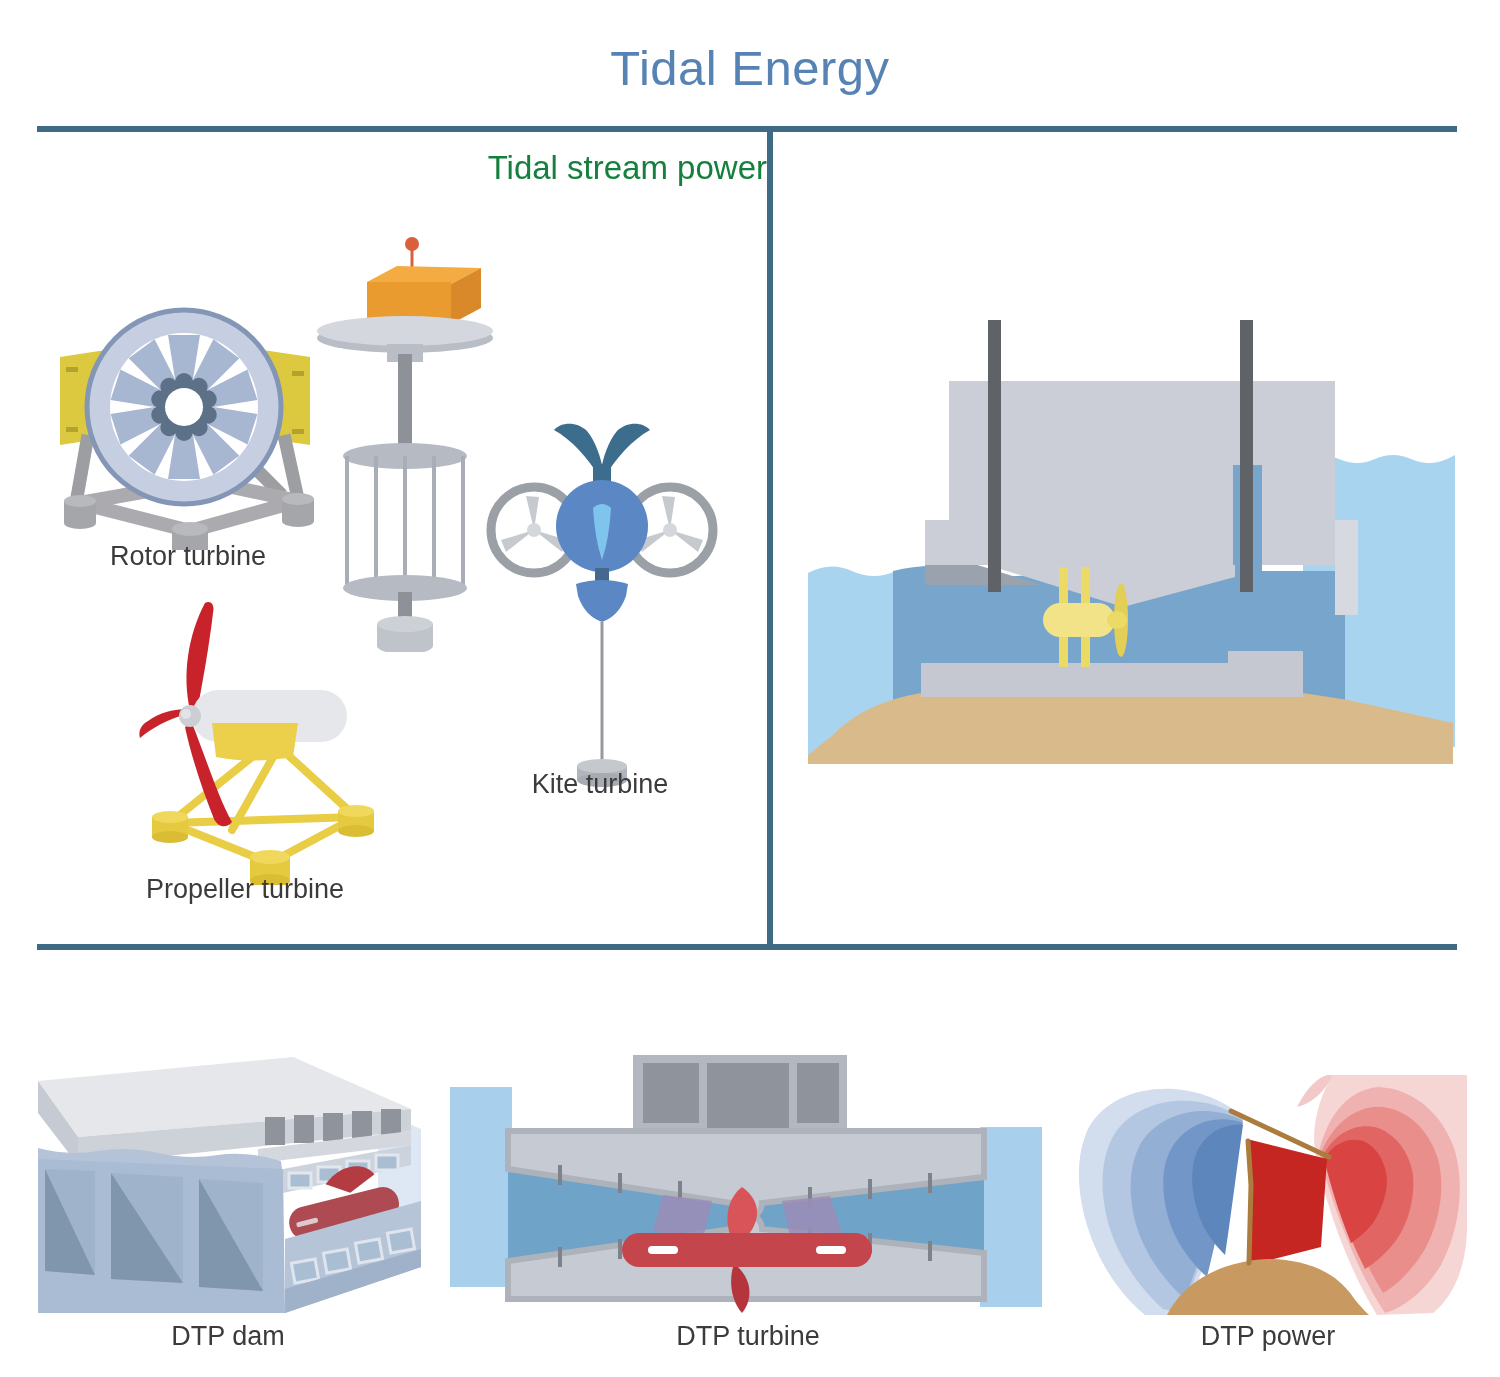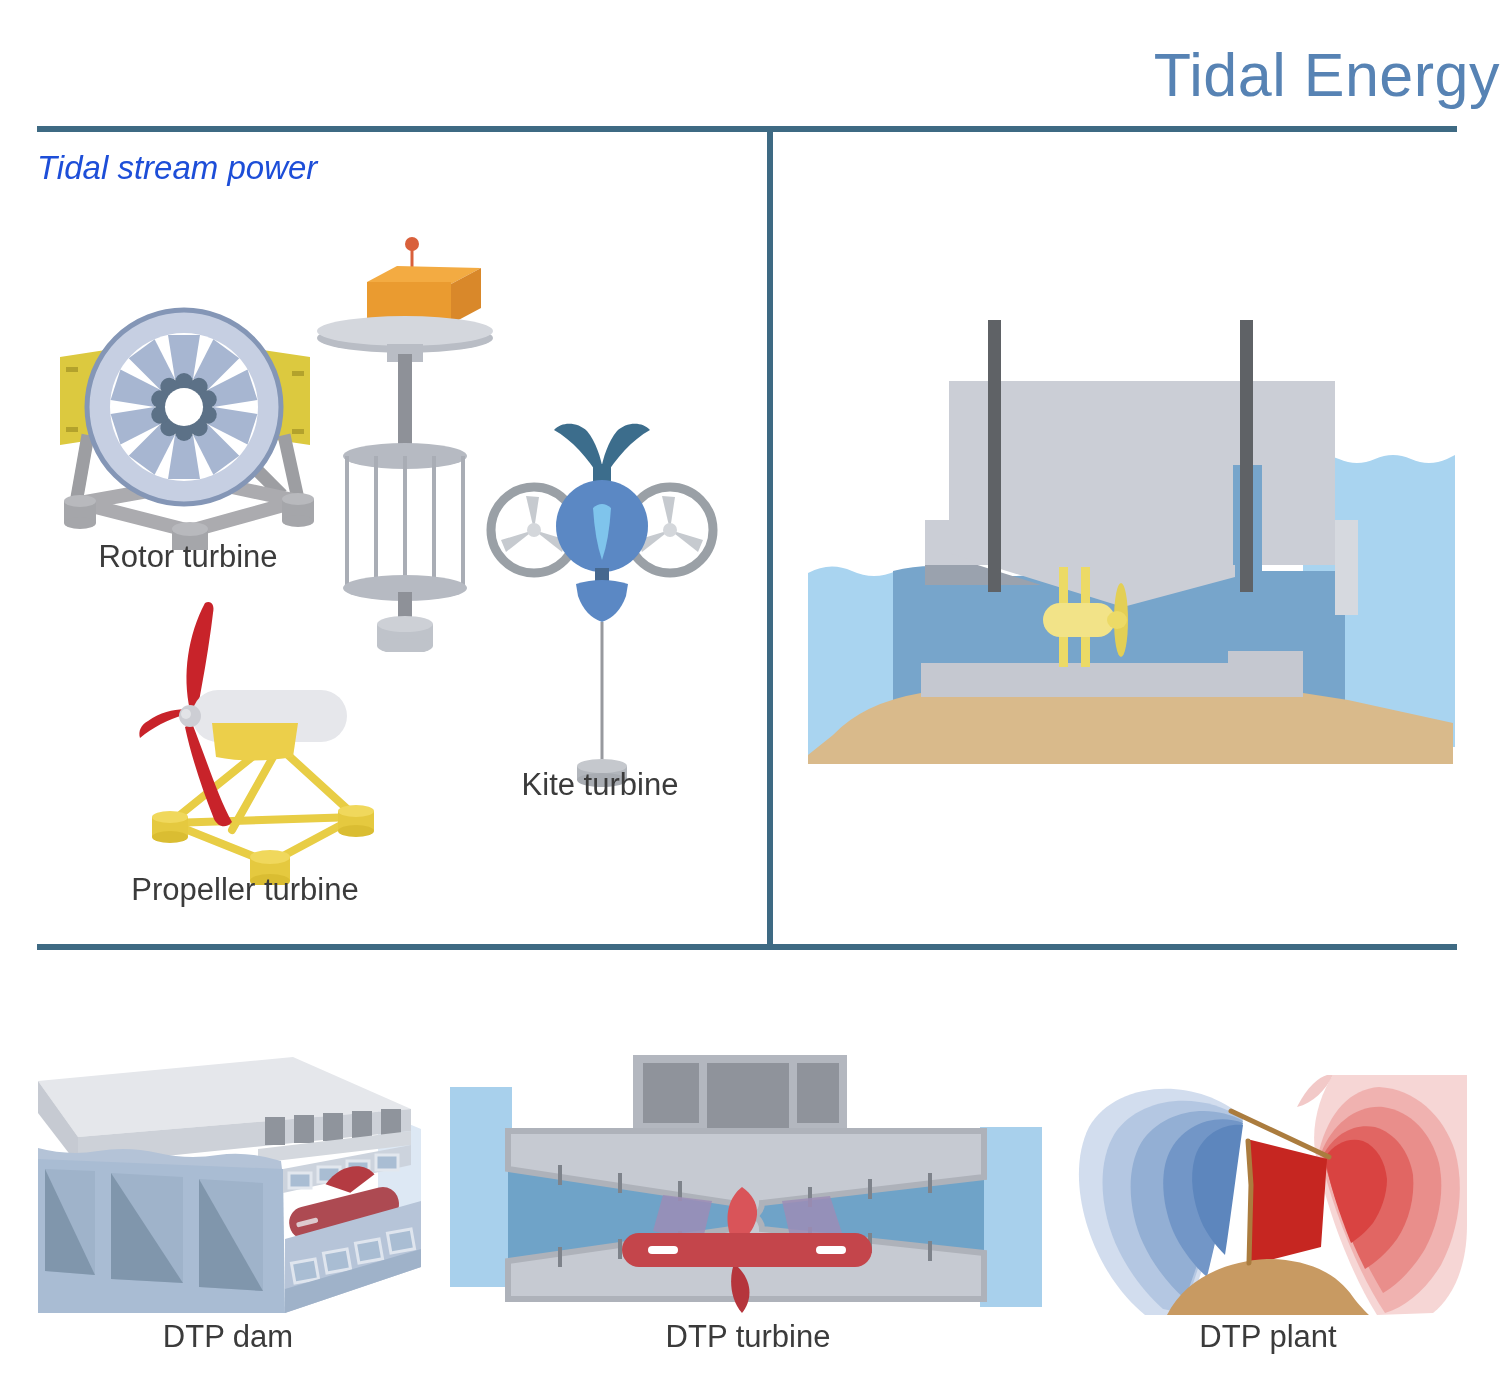--- a/index.html
+++ b/index.html
@@ -2,28 +2,28 @@
 <html><head>
 <meta charset="utf-8">
 <style>
   html,body{margin:0;padding:0;background:#ffffff;}
   #canvas{
     position:relative;width:1500px;height:1377px;background:#ffffff;overflow:hidden;
     font-family:"Liberation Sans","DejaVu Sans",sans-serif;
   }
   .abs{position:absolute;}
   .title{
-    width:100%;text-align:right;top:40px;left:0;
-    font-size:61px;color:#5783b4;letter-spacing:.5px;
+    width:100%;text-align:center;top:40px;left:0;
+    font-size:49px;color:#5783b4;letter-spacing:.5px;
   }
   .section-header{
-    text-align:left;font-size:33px;color:#1d4ed8;font-style:italic;
+    text-align:right;font-size:33px;color:#15803d;
   }
   .caption{
-    text-align:center;font-size:31px;color:#3b3b3b;line-height:33px;
+    text-align:center;font-size:27px;color:#3b3b3b;line-height:33px;
   }
   .divider{background:#3e6a83;}
 </style>
 </head>
 <body>
 
 <div id="canvas">
 
   <div class="abs title">Tidal Energy</div>
 
@@ -389,15 +389,15 @@
 
     <polygon points="172,64 252,84 246,172 176,190 175,108" fill="#c62621"></polygon>
 
     <path fill="#c89a62" d="M92,240 C110,204 150,186 192,184 C232,184 262,198 278,222 C284,230 290,236 294,240 Z"></path>
 
     <g stroke="#ab7c3e" stroke-width="5" stroke-linecap="round" fill="none">
       <line x1="156" y1="36" x2="254" y2="82"></line>
       <polyline points="173,66 176,110 174,188"></polyline>
     </g>
   </svg>
-  <div class="abs caption" style="left:1118px;top:1320px;width:300px;">DTP plant</div>
+  <div class="abs caption" style="left:1118px;top:1320px;width:300px;">DTP power</div>
 
 </div>
 
 </body></html>

